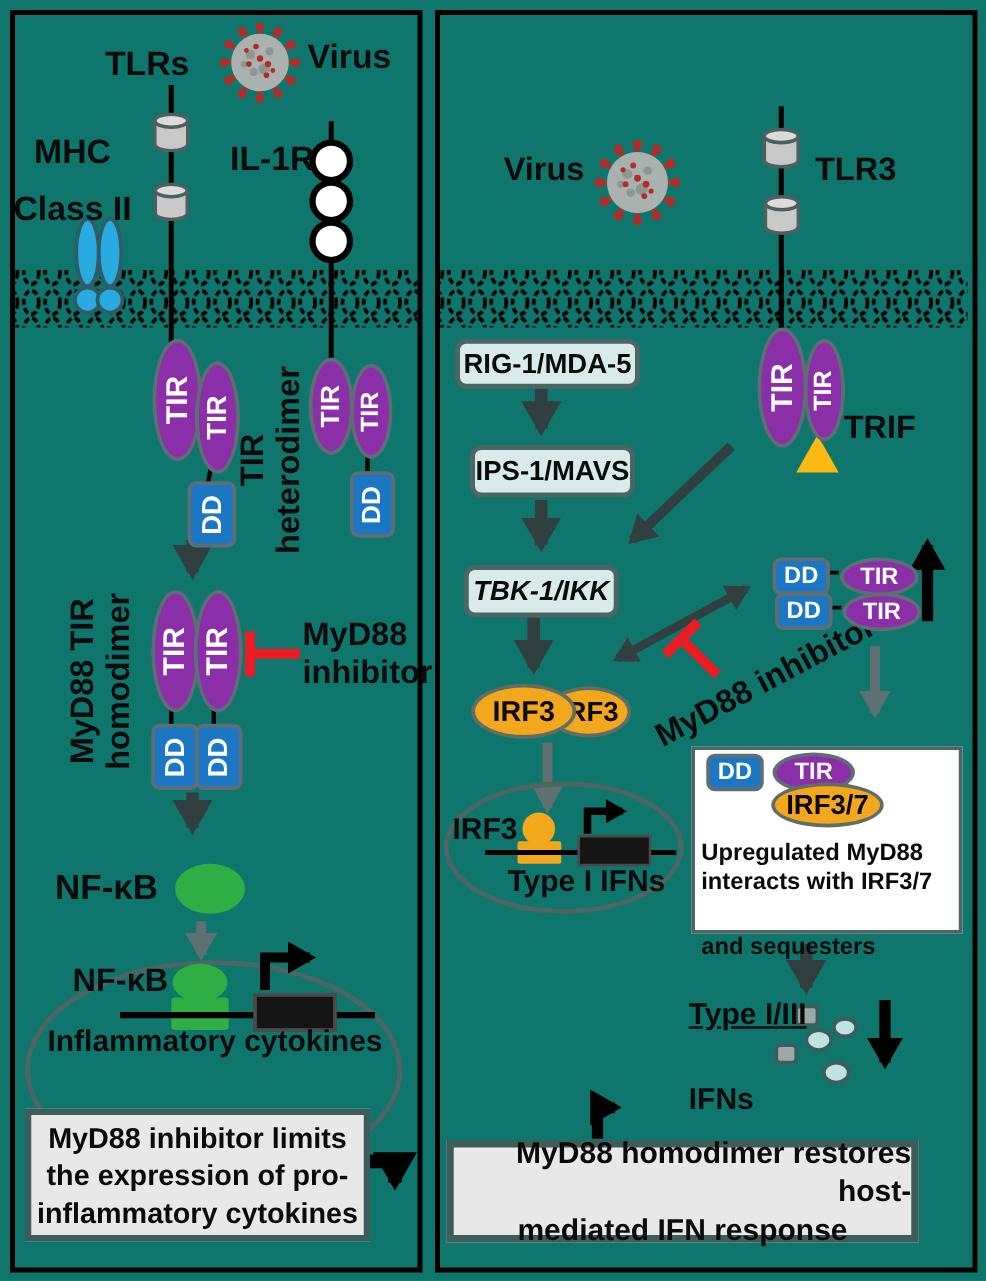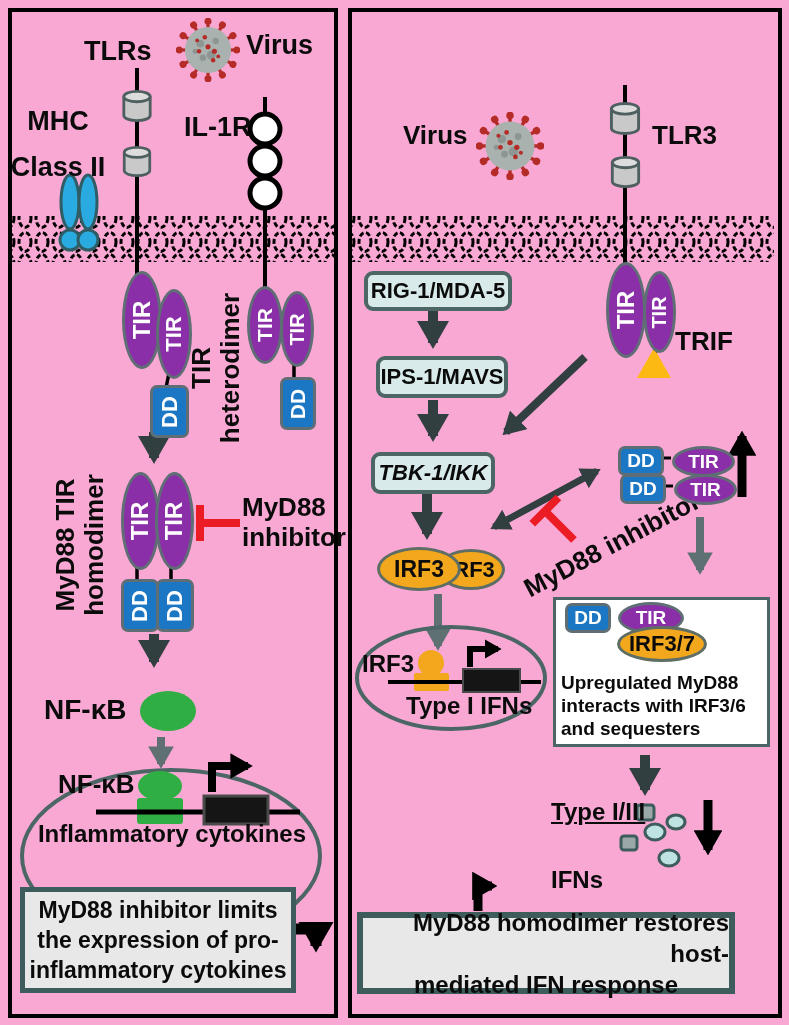--- a/index.html
+++ b/index.html
@@ -1,17 +1,17 @@
 <!DOCTYPE html>
 <html><head>
 <meta charset="utf-8">
 <style>
   html,body{margin:0;padding:0;background:#fff;}
   body{font-family:"Liberation Sans",sans-serif;font-weight:bold;color:#111;}
-  .canvas{position:relative;width:789px;height:1025px;background:#f9a8d4;overflow:hidden;}
+  .canvas{position:relative;width:789px;height:1025px;background:#0f766e;overflow:hidden;}
   .abs{position:absolute;}
   .panel{position:absolute;border:4px solid #000;background:transparent;}
   .lbl{position:absolute;font-weight:bold;color:#0b0b0b;white-space:nowrap;}
   .ctr{display:flex;align-items:center;justify-content:center;text-align:center;}
   .oval{position:absolute;border-radius:50%;background:#8B2FA8;border:3px solid #5F6E74;
         display:flex;align-items:center;justify-content:center;color:#fff;}
   .ddrect{position:absolute;border-radius:7px;background:#1B76C4;border:3px solid #5F6E74;
         display:flex;align-items:center;justify-content:center;color:#fff;}
   .vtext{display:block;transform:rotate(-90deg);font-weight:bold;letter-spacing:0px;}
   .cbox{position:absolute;background:#D9EAEA;border:4px solid #4C6565;border-radius:9px;
@@ -299,22 +299,22 @@
 
   <div class="lbl" style="left:362px;top:650px;font-size:24px;">IRF3</div>
   <div class="lbl" style="left:406px;top:692px;font-size:24px;">Type I IFNs</div>
 
   <div class="abs" style="left:553px;top:597px;width:211px;height:144px;border:3px solid #4C6565;background:#fff;"></div>
   <div class="ddrect" style="left:565px;top:603px;width:40px;height:24px;font-size:19px;">DD</div>
   <div class="oval" style="left:618px;top:602px;width:60px;height:26px;font-size:19px;">TIR</div>
   <div class="orangeoval" style="left:617px;top:626px;width:84px;height:30px;font-size:22px;">IRF3/7</div>
   <div class="lbl" style="left:561px;top:671px;font-size:19px;line-height:23px;white-space:normal;width:200px;">
     <span style="display:block;">Upregulated MyD88</span>
-    <span style="display:block;">interacts with IRF3/6</span>
-    <span style="display:block;">and sequesters</span>
+    <span style="display:block;">interacts with IRF3/7</span>
+    <span style="display:block;margin-top:29px;">and sequesters</span>
   </div>
 
   <div class="lbl" style="left:551px;top:798px;font-size:24px;line-height:28px;white-space:normal;">
     <span style="display:block;text-decoration:underline;">Type I/III</span>
     <span style="display:block;margin-top:40px;">IFNs</span>
   </div>
 
   <div class="graybox" style="left:357px;top:912px;width:366px;height:70px;font-size:24px;line-height:31px;border-width:6px;">
     <span>MyD88 homodimer restores host-</span>
     <span>mediated IFN response</span>

